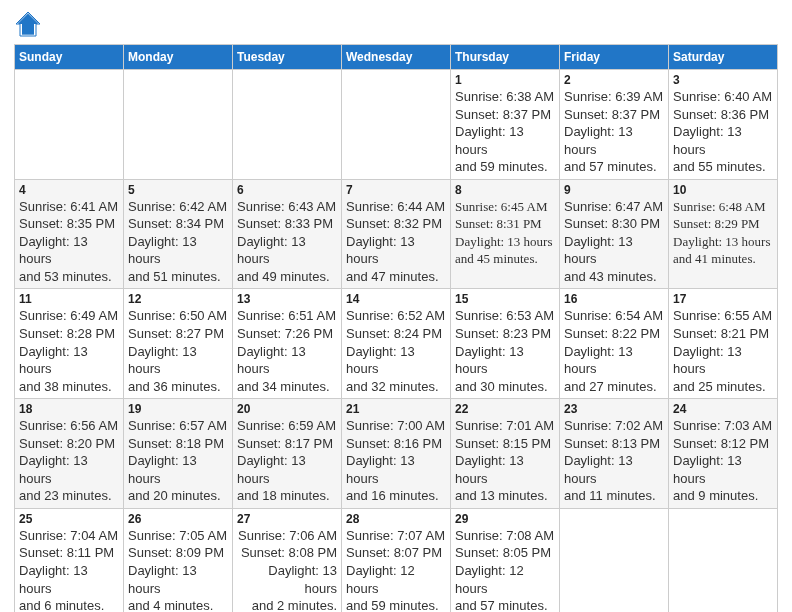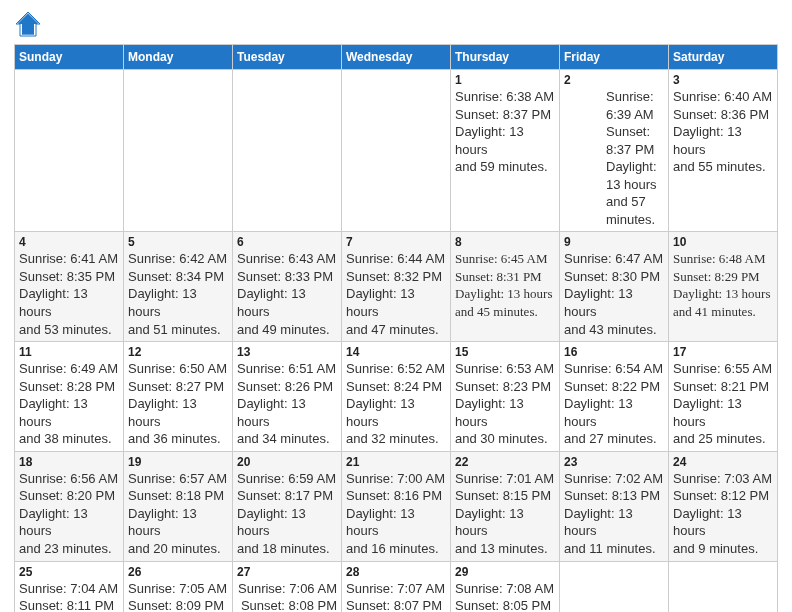--- a/index.html
+++ b/index.html
@@ -142,21 +142,21 @@
           <td class="empty-cell"></td>
           <td>
             <span class="day-number">1</span>
             <div class="day-info" style="white-space: pre-line;">Sunrise: 6:38 AM
 Sunset: 8:37 PM
 Daylight: 13 hours
 and 59 minutes.</div>
           </td>
           <td>
             <span class="day-number">2</span>
-            <div class="day-info" style="white-space: pre-line; margin-left: 42px;">Sunrise: 6:39 AM
+            <div class="day-info" style="white-space: pre-line;">Sunrise: 6:39 AM
 Sunset: 8:37 PM
 Daylight: 13 hours
 and 57 minutes.</div>
           </td>
           <td>
             <span class="day-number">3</span>
             <div class="day-info" style="white-space: pre-line;">Sunrise: 6:40 AM
 Sunset: 8:36 PM
 Daylight: 13 hours
 and 55 minutes.</div>
@@ -224,21 +224,21 @@
           <td>
             <span class="day-number">12</span>
             <div class="day-info" style="white-space: pre-line;">Sunrise: 6:50 AM
 Sunset: 8:27 PM
 Daylight: 13 hours
 and 36 minutes.</div>
           </td>
           <td>
             <span class="day-number">13</span>
             <div class="day-info" style="white-space: pre-line;">Sunrise: 6:51 AM
-Sunset: 8:26 PM
+Sunset: 7:26 PM
 Daylight: 13 hours
 and 34 minutes.</div>
           </td>
           <td>
             <span class="day-number">14</span>
             <div class="day-info" style="white-space: pre-line;">Sunrise: 6:52 AM
 Sunset: 8:24 PM
 Daylight: 13 hours
 and 32 minutes.</div>
           </td>

